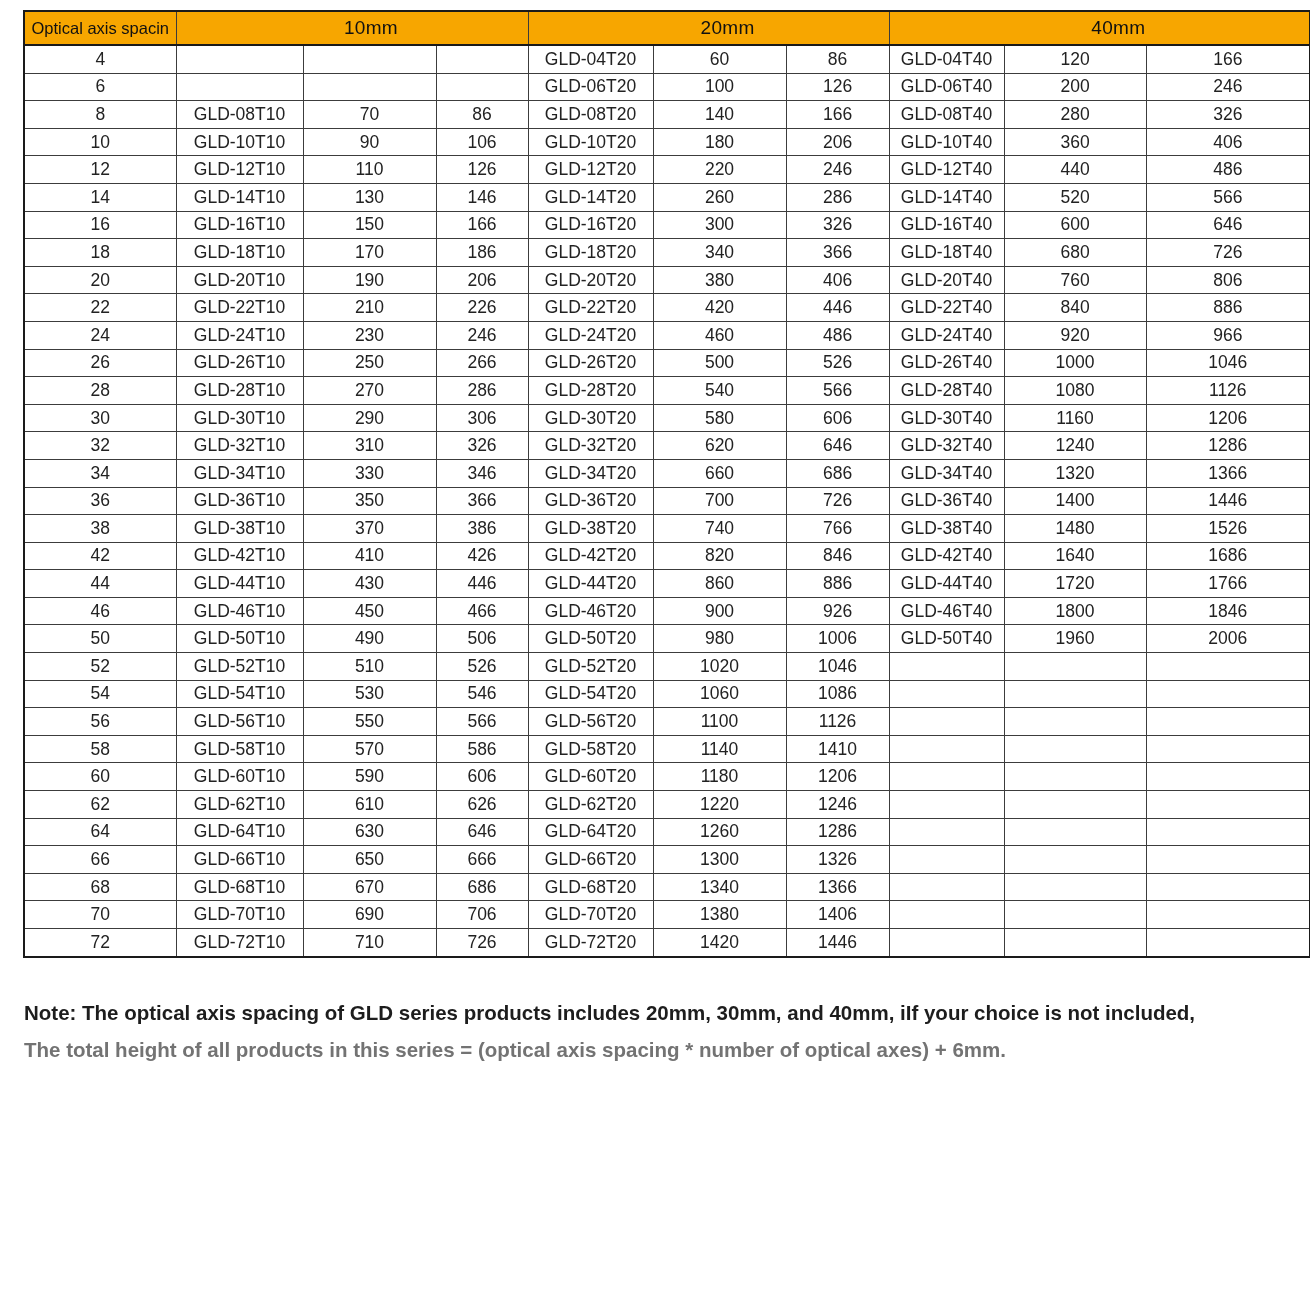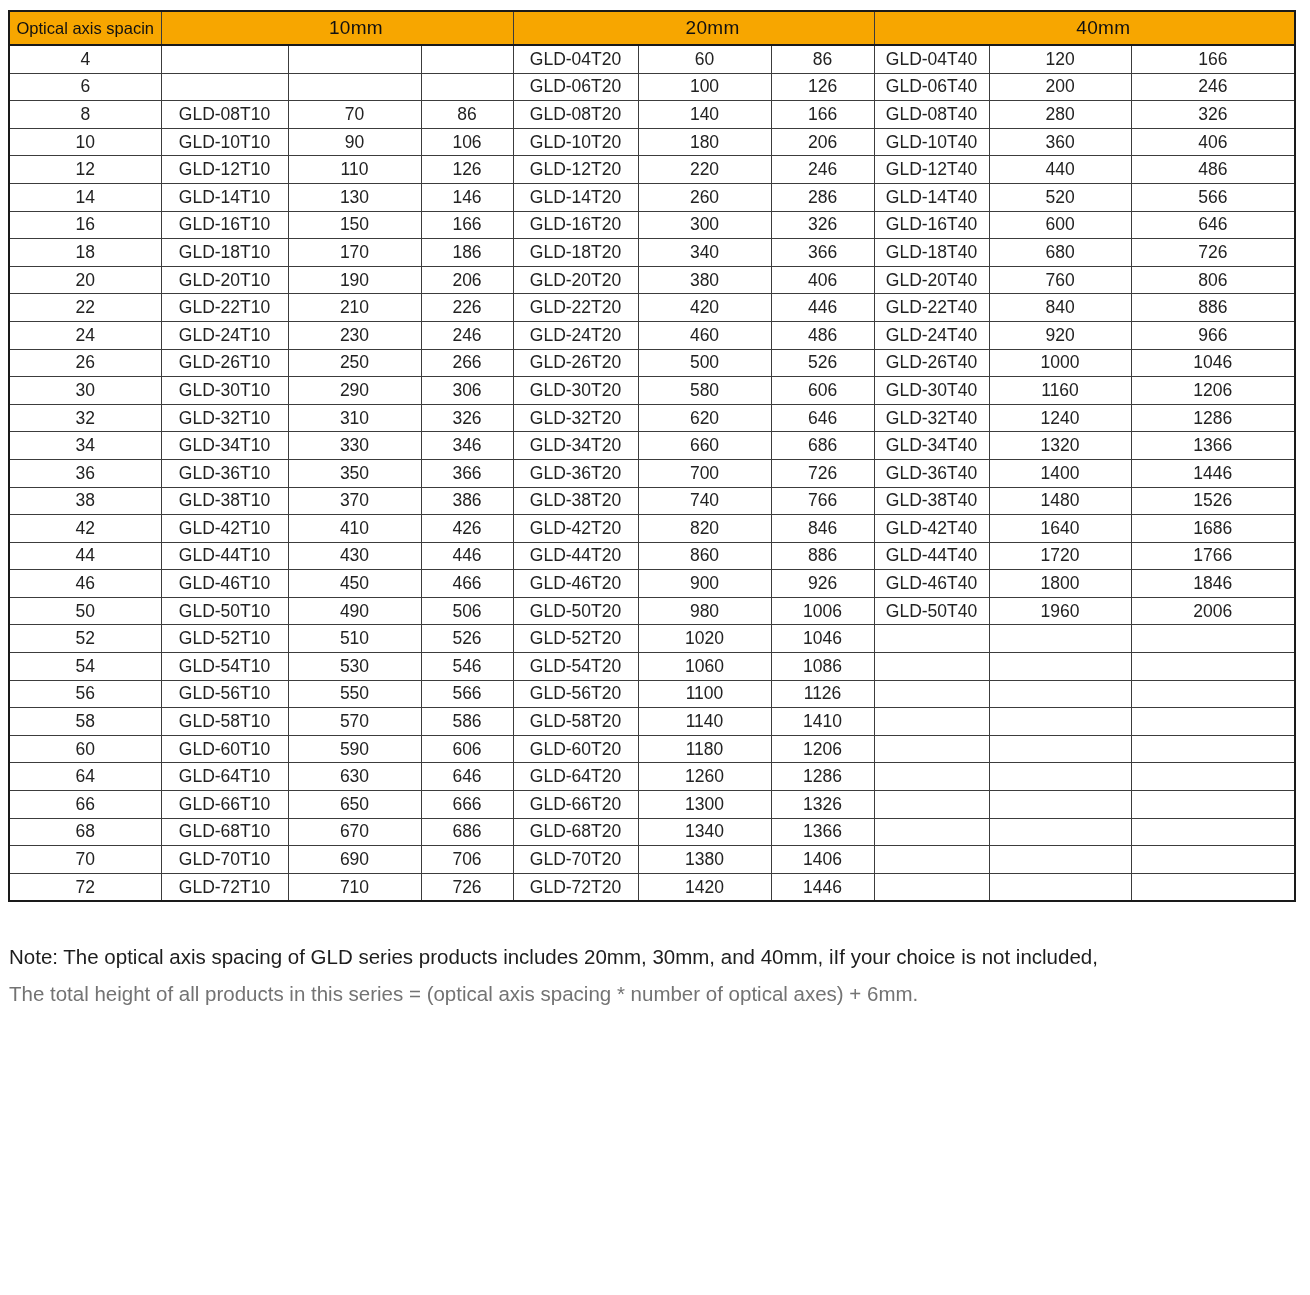--- a/index.html
+++ b/index.html
@@ -3,21 +3,21 @@
 <meta charset="utf-8">
 <style>
   html,body{margin:0;padding:0;background:#ffffff;}
   body{
     width:1310px;height:1295px;
     font-family:"Liberation Sans","DejaVu Sans",sans-serif;
     color:#1f1f1f;
     position:relative;
     overflow:hidden;
   }
-  .page{position:absolute;left:8px;top:10px;width:1200px;}
+  .page{position:absolute;left:23px;top:10px;width:1200px;}
 
   table.spec{
     border-collapse:collapse;
     table-layout:fixed;
     width:1286px;
     border:2px solid #1a1a1a;
   }
   table.spec th, table.spec td{
     border:1px solid #3c3c3c;
     text-align:center;
@@ -56,20 +56,21 @@
     font-size:17.5px;
     color:#222;
     background:#ffffff;
   }
   .notes{
     margin-top:36px;
     padding-left:1px;
     font-size:20.5px;
     line-height:37px;
     color:#1d1d1d;
+    font-weight:bold;
   }
   .notes p{margin:0;}
   .notes p.red{color:#737373;}
 </style>
 </head>
 <body>
 
 <div class="page">
 
   <table class="spec">
@@ -232,20 +233,32 @@
           <td>250</td>
           <td>266</td>
           <td>GLD-26T20</td>
           <td>500</td>
           <td>526</td>
           <td>GLD-26T40</td>
           <td>1000</td>
           <td>1046</td>
         </tr>
         <tr>
+          <td>28</td>
+          <td>GLD-28T10</td>
+          <td>270</td>
+          <td>286</td>
+          <td>GLD-28T20</td>
+          <td>540</td>
+          <td>566</td>
+          <td>GLD-28T40</td>
+          <td>1080</td>
+          <td>1126</td>
+        </tr>
+        <tr>
           <td>30</td>
           <td>GLD-30T10</td>
           <td>290</td>
           <td>306</td>
           <td>GLD-30T20</td>
           <td>580</td>
           <td>606</td>
           <td>GLD-30T40</td>
           <td>1160</td>
           <td>1206</td>
@@ -395,20 +408,32 @@
           <td></td>
         </tr>
         <tr>
           <td>60</td>
           <td>GLD-60T10</td>
           <td>590</td>
           <td>606</td>
           <td>GLD-60T20</td>
           <td>1180</td>
           <td>1206</td>
+          <td></td>
+          <td></td>
+          <td></td>
+        </tr>
+        <tr>
+          <td>62</td>
+          <td>GLD-62T10</td>
+          <td>610</td>
+          <td>626</td>
+          <td>GLD-62T20</td>
+          <td>1220</td>
+          <td>1246</td>
           <td></td>
           <td></td>
           <td></td>
         </tr>
         <tr>
           <td>64</td>
           <td>GLD-64T10</td>
           <td>630</td>
           <td>646</td>
           <td>GLD-64T20</td>

